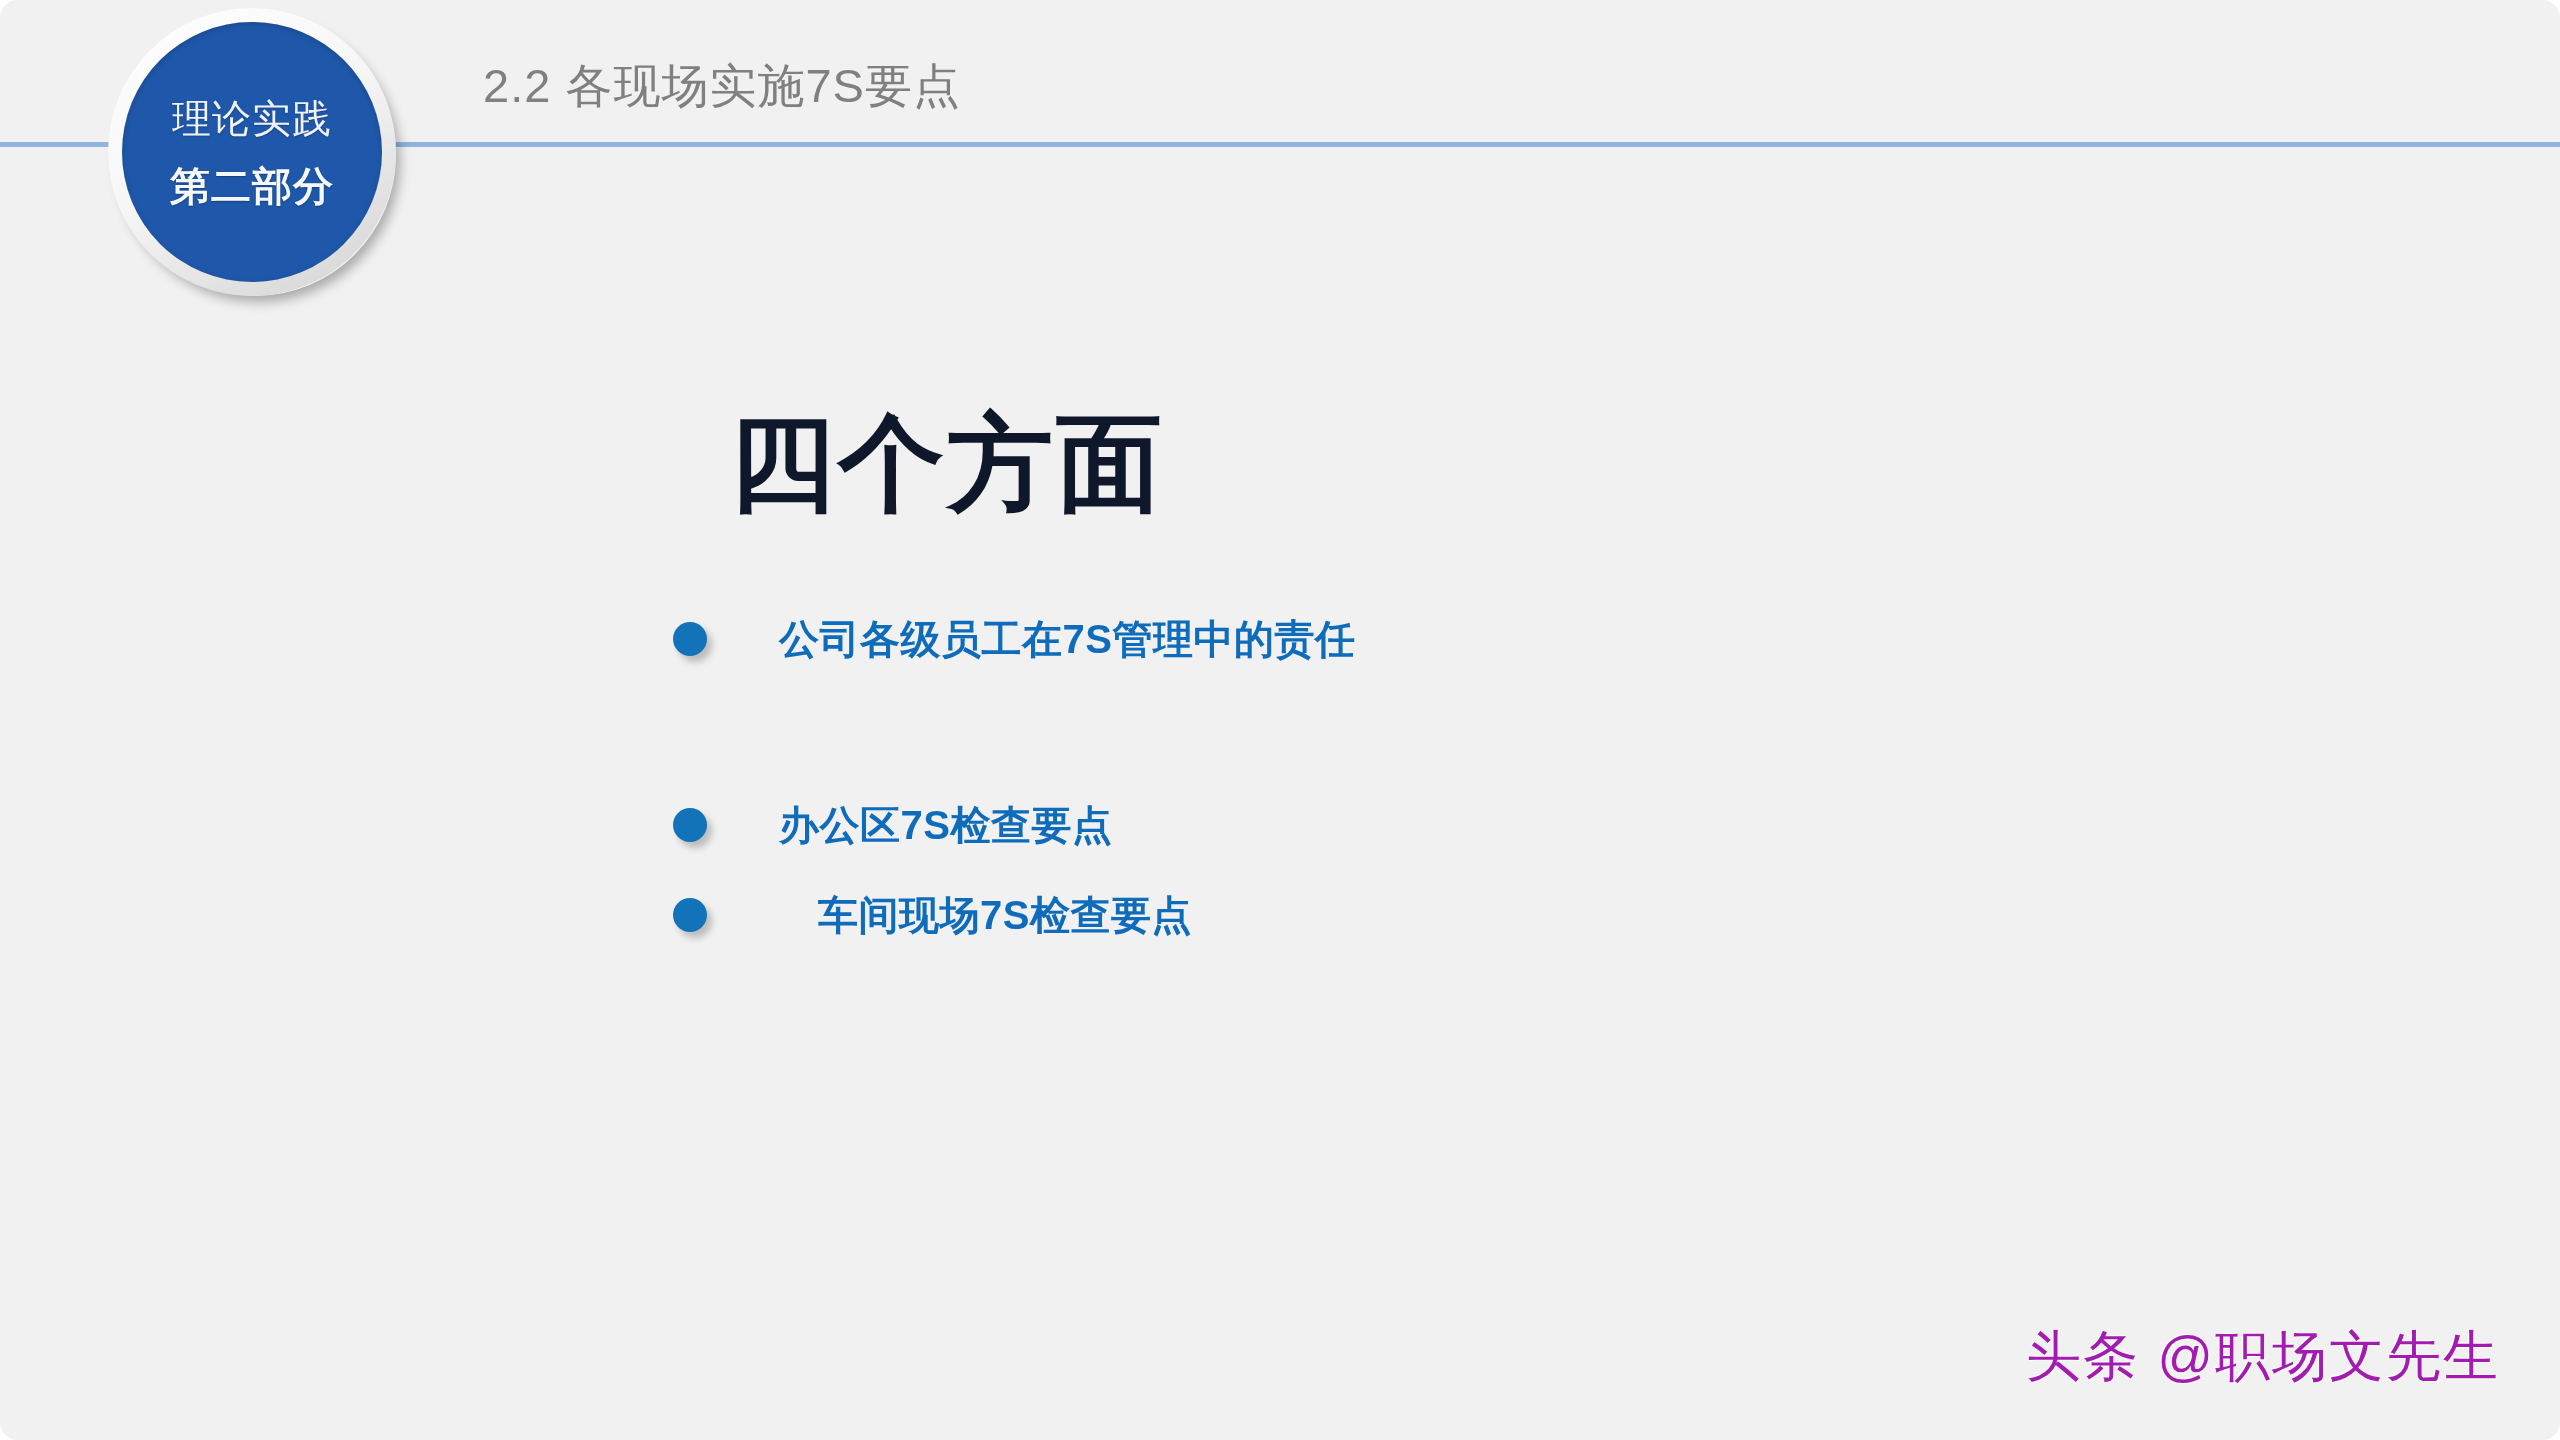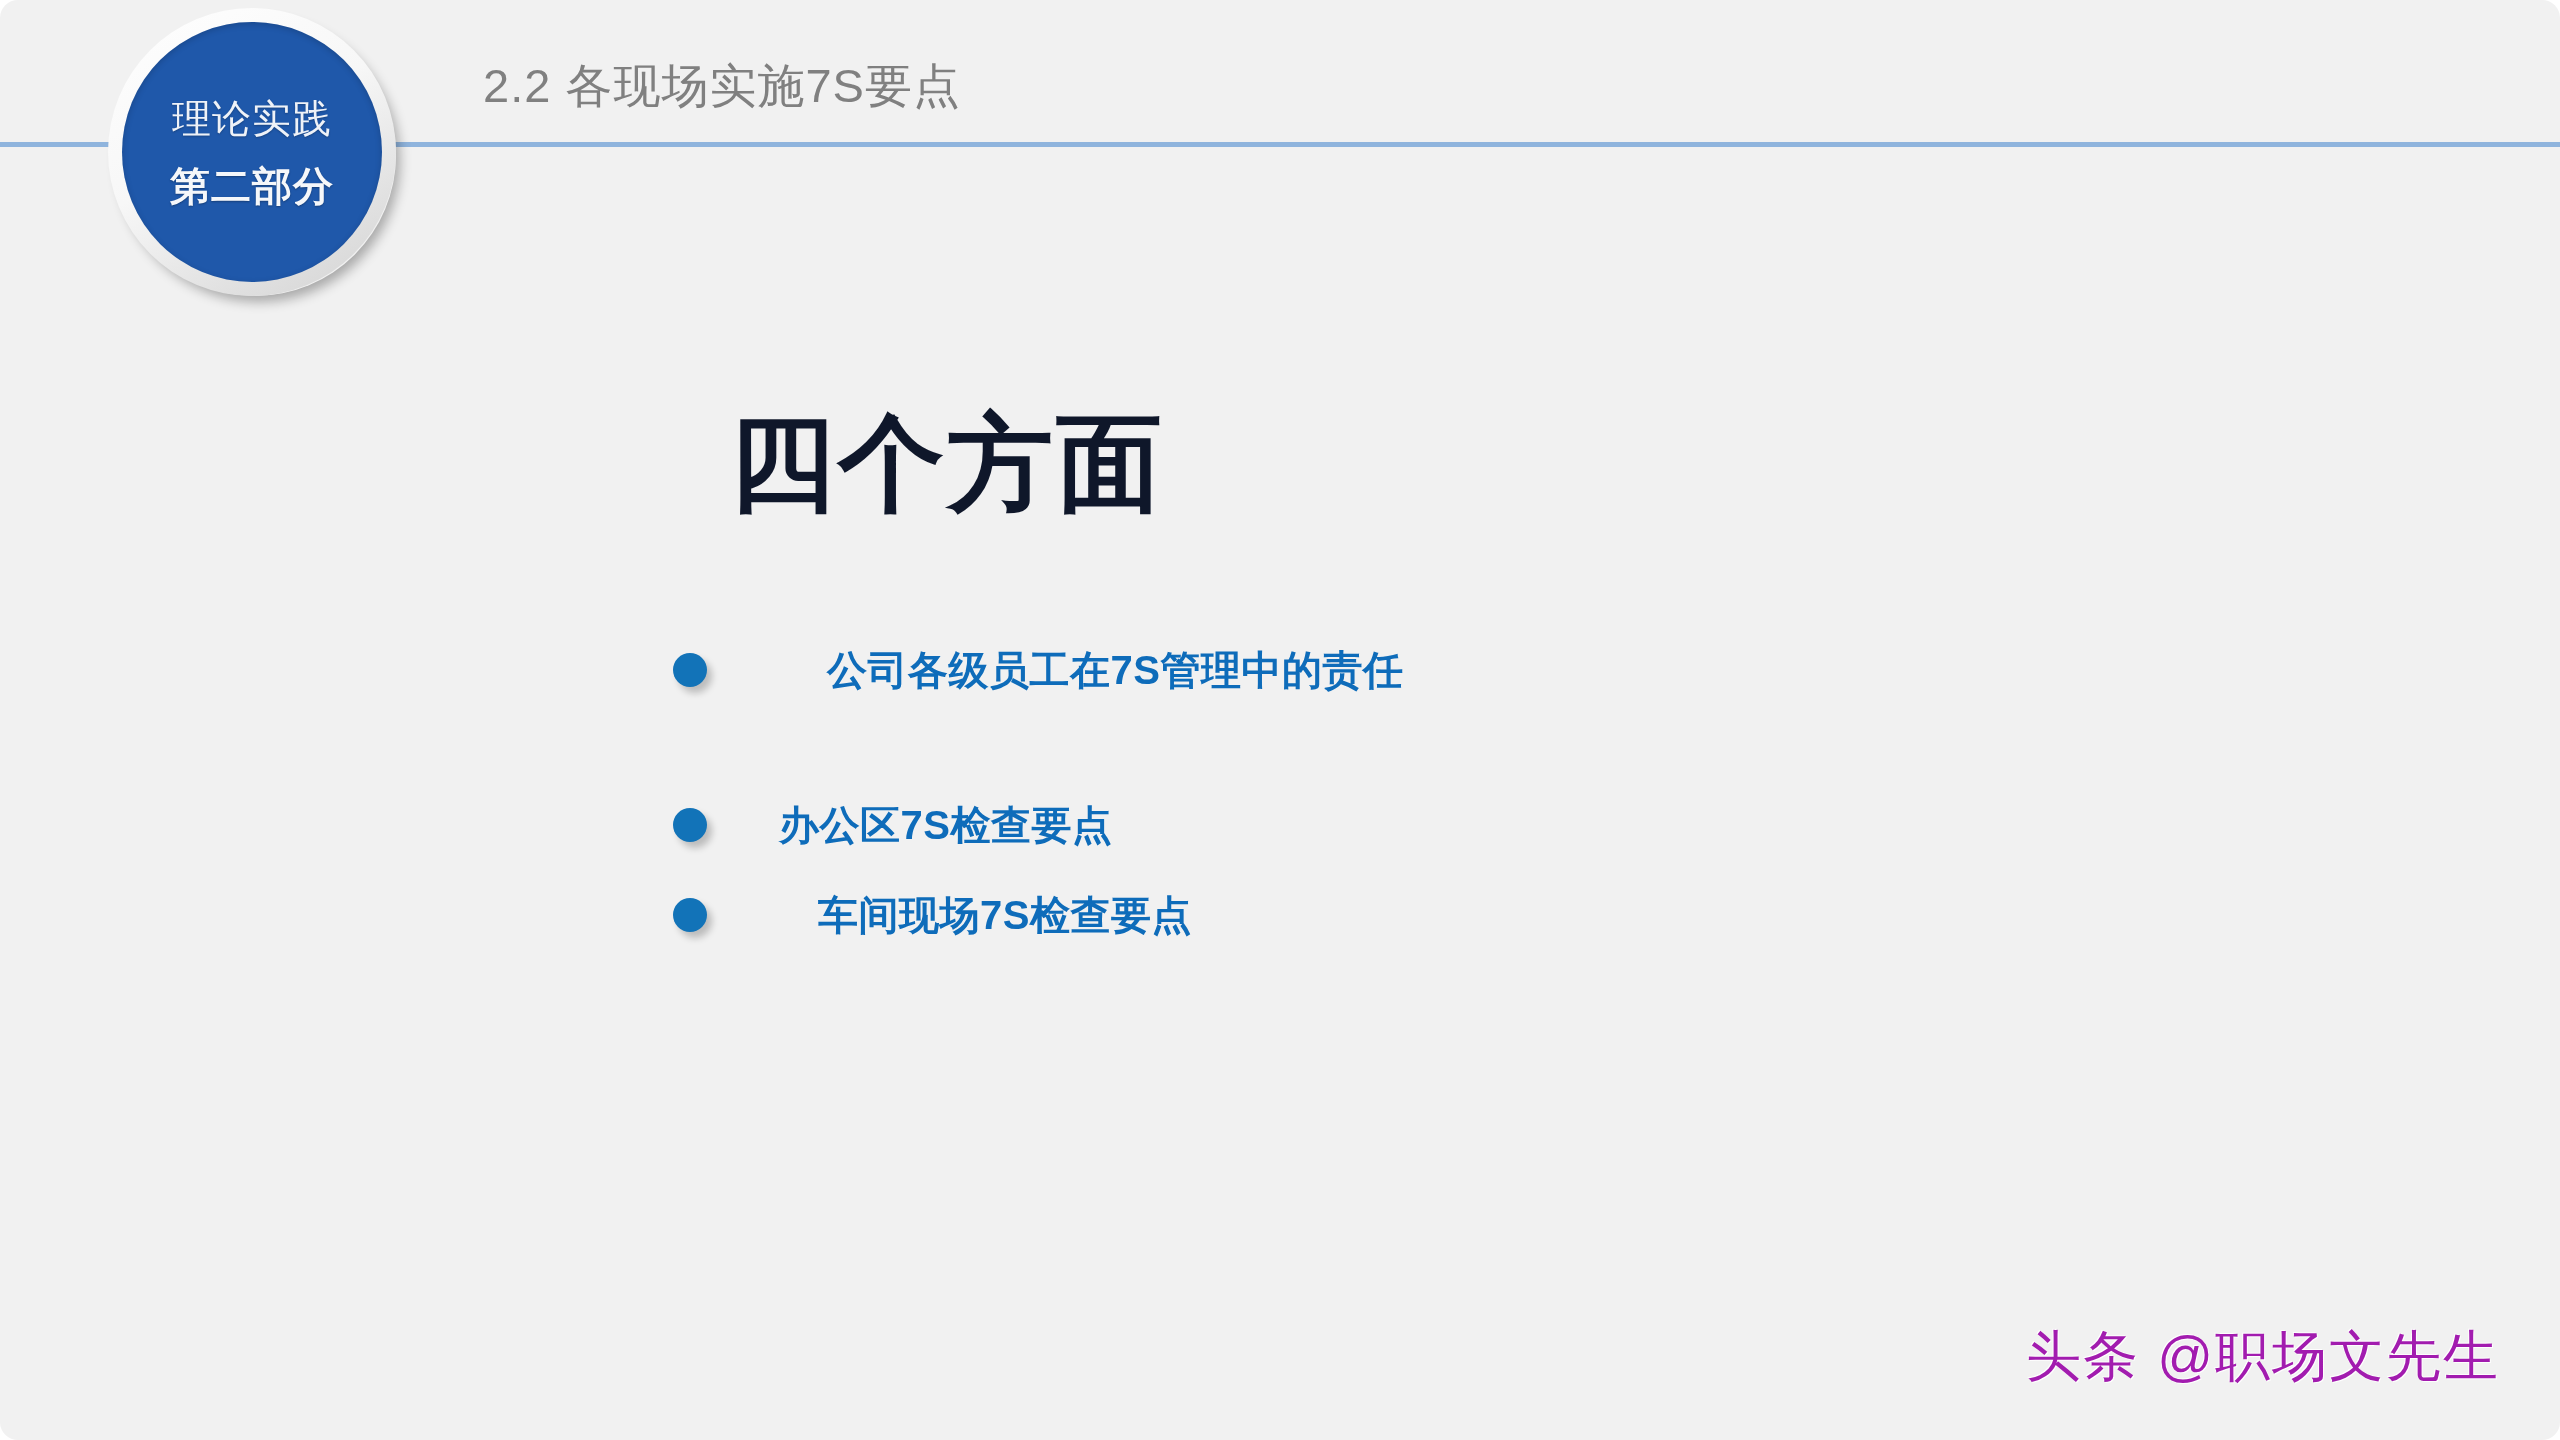--- a/index.html
+++ b/index.html
@@ -166,21 +166,21 @@
     <div class="badge-shadow"></div>
     <div class="badge-ring"></div>
     <div class="badge-core">
       <div class="badge-line1">理论实践</div>
       <div class="badge-line2">第二部分</div>
     </div>
   </div>
 
   <div class="main-heading">四个方面</div>
 
-  <div class="bullet-row" style="left:673px; top:650px;gap:48px;">
+  <div class="bullet-row" style="left:673px; top:619px;">
     <span class="bullet-dot"></span>
     <span class="bullet-text">公司各级员工在7S管理中的责任</span>
   </div>
 
   <div class="bullet-row" style="left:673px; top:805px;">
     <span class="bullet-dot"></span>
     <span class="bullet-text">办公区7S检查要点</span>
   </div>
 
   <div class="bullet-row" style="left:673px; top:895px;gap:39px;">

